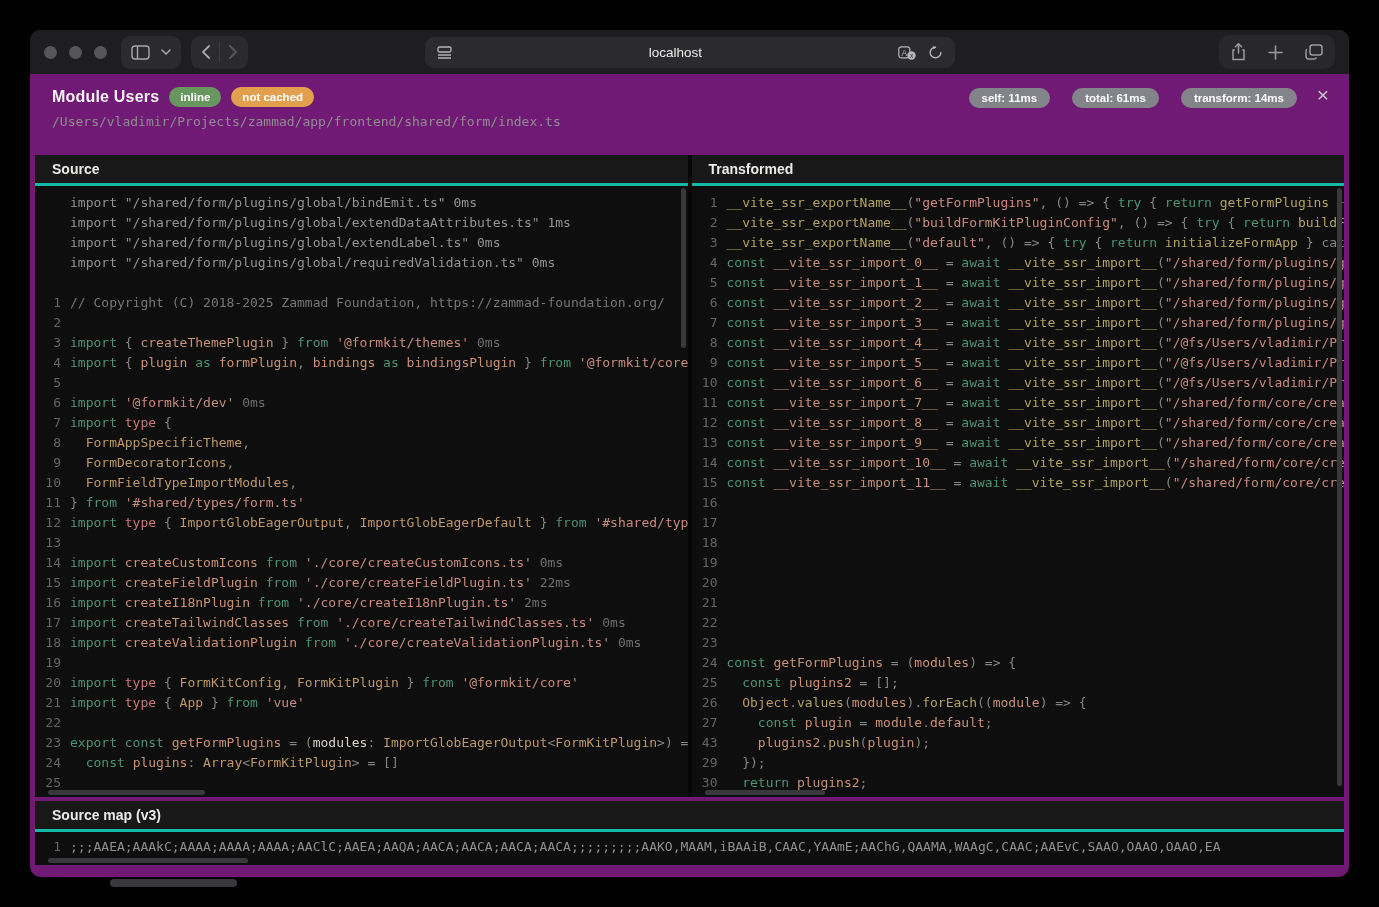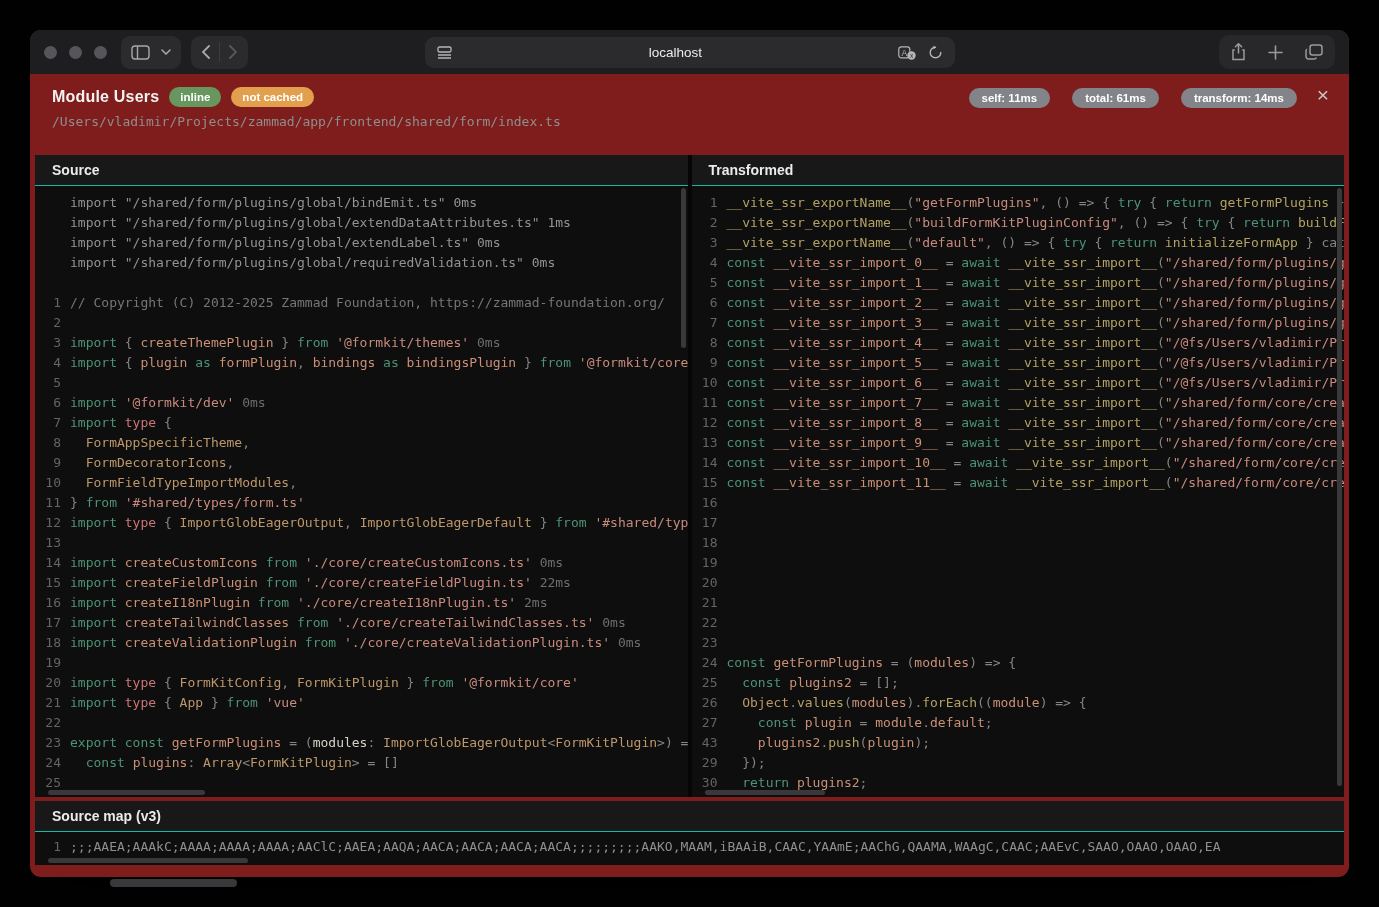--- a/index.html
+++ b/index.html
@@ -1,19 +1,19 @@
 <!DOCTYPE html>
 <html><head>
 <meta charset="utf-8">
 <style>
   * { margin:0; padding:0; box-sizing:border-box; }
   html,body { width:1379px; height:907px; background:#020202; overflow:hidden;
               font-family:"Liberation Sans", sans-serif; }
   .window { position:absolute; left:30px; top:30px; width:1319px; height:847px;
-            background:#7f1d1d; border-radius:11px; overflow:hidden;
+            background:#701a75; border-radius:11px; overflow:hidden;
             box-shadow:0 20px 60px rgba(0,0,0,.8); }
 
   
   .titlebar { height:44px; background:#1e1e20; display:flex; align-items:center;
               padding:0 14px; position:relative; }
   .lights { display:flex; gap:12px; margin-right:14px; }
   .dot { width:13px; height:13px; border-radius:50%; background:#55555a; }
   .tb-group { background:#2b2b2d; border-radius:9px; height:33px; display:flex;
               align-items:center; padding:0 10px; margin-right:10px; color:#a8a8ac; }
   .tb-group .sep { width:1px; height:20px; background:#3c3c3f; margin:0 9px; }
@@ -36,21 +36,21 @@
   .stats { position:absolute; right:52px; top:14px; display:flex; gap:22px; }
   .badge.gray { background:#83838a; padding:3px 13px; }
   .close-x { position:absolute; right:20px; top:10px; color:#c7c7c7; font-size:21px;
              line-height:1; cursor:default; font-weight:300; }
   .mod-path { margin-top:7px; font-family:"DejaVu Sans Mono", monospace;
               font-size:13px; color:#8e8e8e; }
 
   
   .panels-row { display:flex; gap:4px; margin:3px 5px 0 5px; height:642px; background:#060606; }
   .panel { flex:1; background:#0e0e0e; position:relative; overflow:hidden; }
-  .panel-header { height:31px; background:#181818; border-bottom:1px solid #14b8a6;
+  .panel-header { height:31px; background:#181818; border-bottom:3px solid #14b8a6;
                   display:flex; align-items:center; padding:0 17px; font-size:14px;
                   font-weight:bold; color:#ebebe9; }
   .code { position:absolute; top:32px; left:0; right:0; bottom:0; overflow:hidden;
           padding-top:6px; font-family:"DejaVu Sans Mono", monospace; font-size:13px;
           line-height:20px; }
   .cl { white-space:pre; height:20px; }
   .ln { display:inline-block; width:26px; text-align:right; color:#646464; margin-right:9px; }
 
   .map-panel { margin:4px 5px 0 5px; height:64px; background:#0e0e0e; position:relative; overflow:hidden; }
   .map-panel .code { top:32px; padding-top:4px; }
@@ -183,21 +183,21 @@
 
   <div class="panels-row">
     <div class="panel">
       <div class="panel-header">Source</div>
       <div class="code">
           <div class="cl"><span class="ln"></span><span class="tok-ann">import "/shared/form/plugins/global/bindEmit.ts" 0ms</span></div>
           <div class="cl"><span class="ln"></span><span class="tok-ann">import "/shared/form/plugins/global/extendDataAttributes.ts" 1ms</span></div>
           <div class="cl"><span class="ln"></span><span class="tok-ann">import "/shared/form/plugins/global/extendLabel.ts" 0ms</span></div>
           <div class="cl"><span class="ln"></span><span class="tok-ann">import "/shared/form/plugins/global/requiredValidation.ts" 0ms</span></div>
           <div class="cl"><span class="ln"></span></div>
-          <div class="cl"><span class="ln">1</span><span class="tok-c">// Copyright (C) 2012-2025 Zammad Foundation, https://zammad-foundation.org/</span></div>
+          <div class="cl"><span class="ln">1</span><span class="tok-c">// Copyright (C) 2018-2025 Zammad Foundation, https://zammad-foundation.org/</span></div>
           <div class="cl"><span class="ln">2</span></div>
           <div class="cl"><span class="ln">3</span><span class="tok-k">import </span><span class="tok-p">{ </span><span class="tok-v">createThemePlugin</span><span class="tok-p"> } </span><span class="tok-k">from </span><span class="tok-s">'@formkit/themes'</span><span class="tok-ms"> 0ms</span></div>
           <div class="cl"><span class="ln">4</span><span class="tok-k">import </span><span class="tok-p">{ </span><span class="tok-v">plugin</span><span class="tok-k"> as </span><span class="tok-v">formPlugin</span><span class="tok-p">, </span><span class="tok-v">bindings</span><span class="tok-k"> as </span><span class="tok-v">bindingsPlugin</span><span class="tok-p"> } </span><span class="tok-k">from </span><span class="tok-s">'@formkit/core'</span></div>
           <div class="cl"><span class="ln">5</span></div>
           <div class="cl"><span class="ln">6</span><span class="tok-k">import </span><span class="tok-s">'@formkit/dev'</span><span class="tok-ms"> 0ms</span></div>
           <div class="cl"><span class="ln">7</span><span class="tok-k">import </span><span class="tok-k2">type </span><span class="tok-p">{</span></div>
           <div class="cl"><span class="ln">8</span><span class="tok-w">  </span><span class="tok-t">FormAppSpecificTheme</span><span class="tok-p">,</span></div>
           <div class="cl"><span class="ln">9</span><span class="tok-w">  </span><span class="tok-t">FormDecoratorIcons</span><span class="tok-p">,</span></div>
           <div class="cl"><span class="ln">10</span><span class="tok-w">  </span><span class="tok-t">FormFieldTypeImportModules</span><span class="tok-p">,</span></div>
           <div class="cl"><span class="ln">11</span><span class="tok-p">} </span><span class="tok-k">from </span><span class="tok-s">'#shared/types/form.ts'</span></div>

